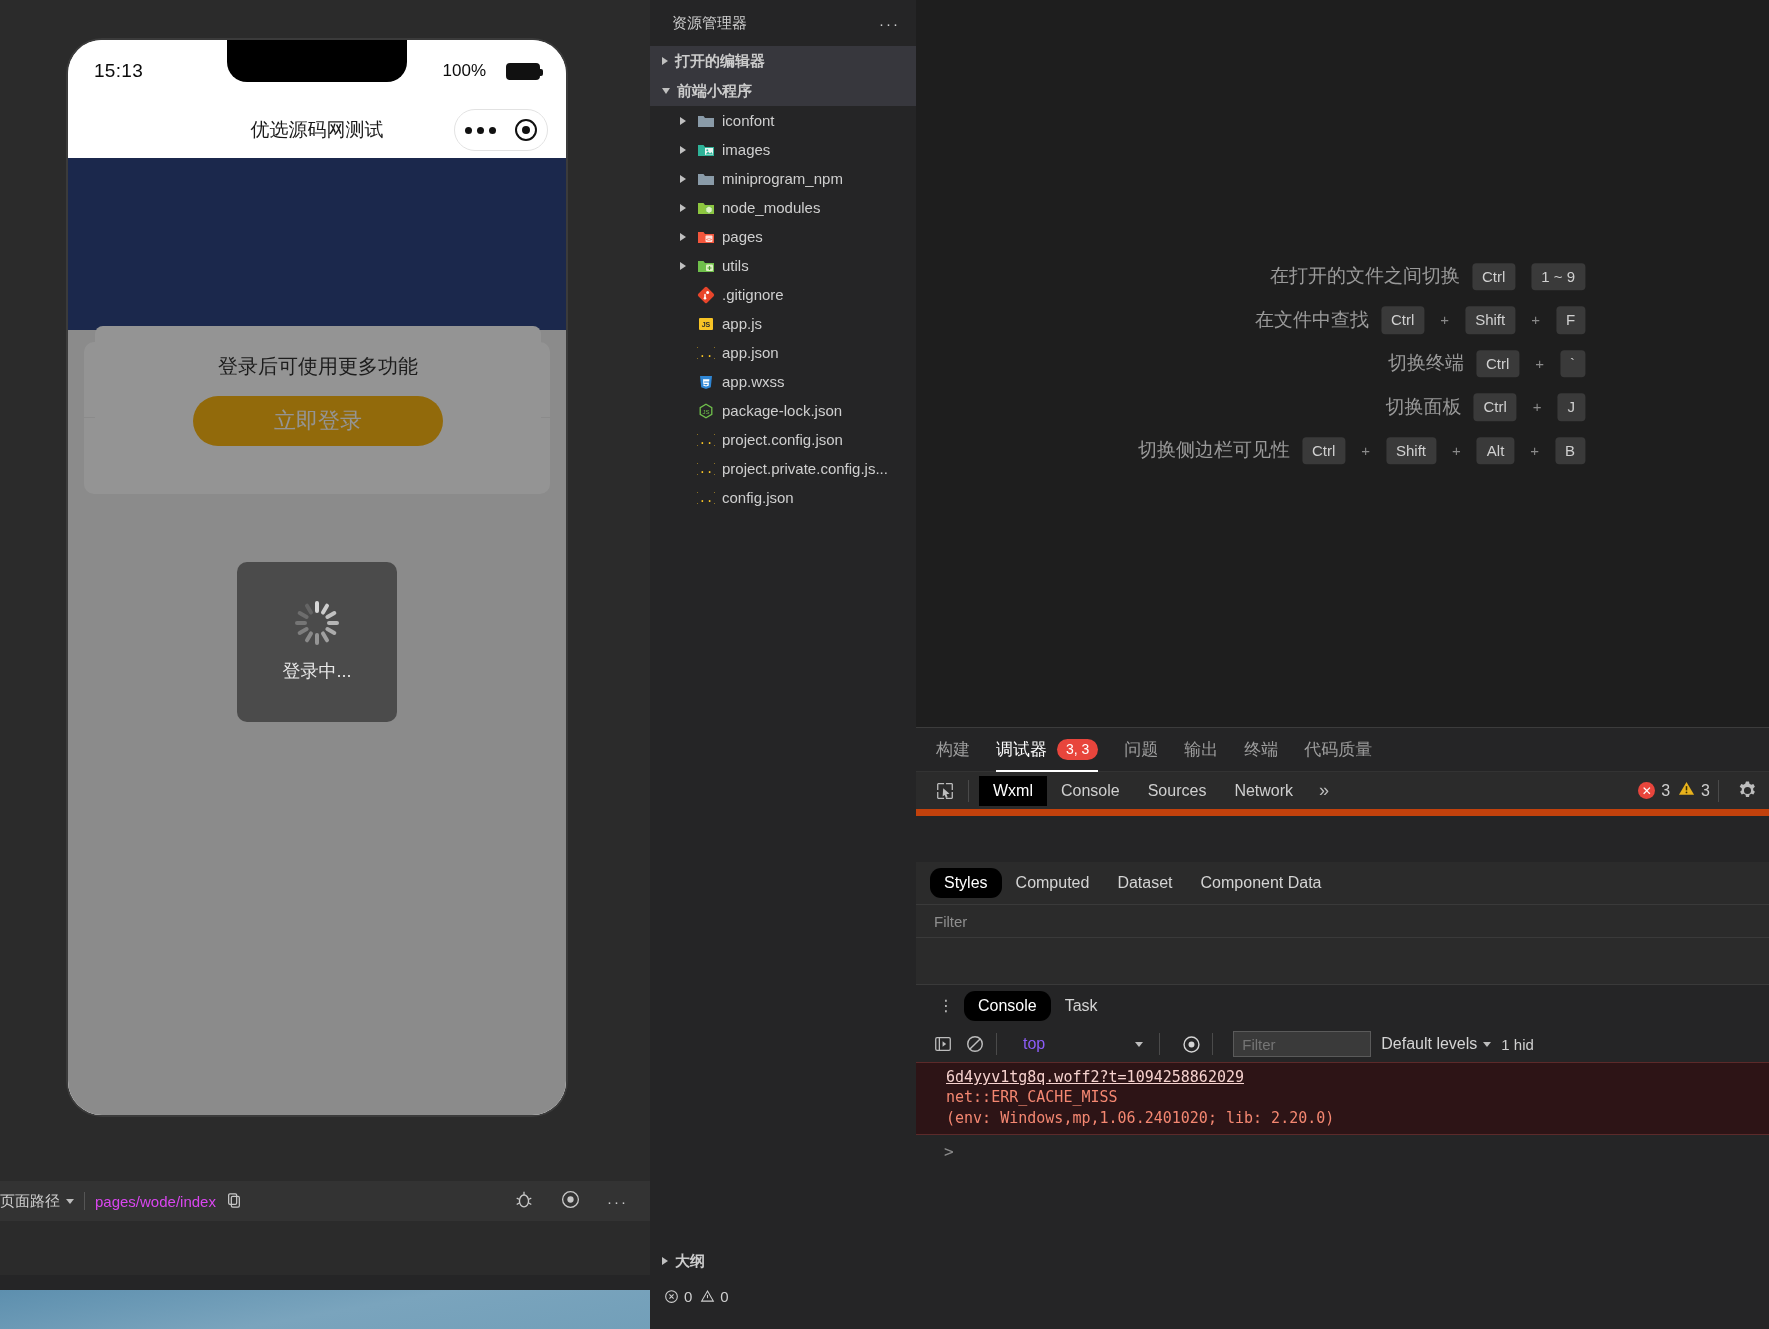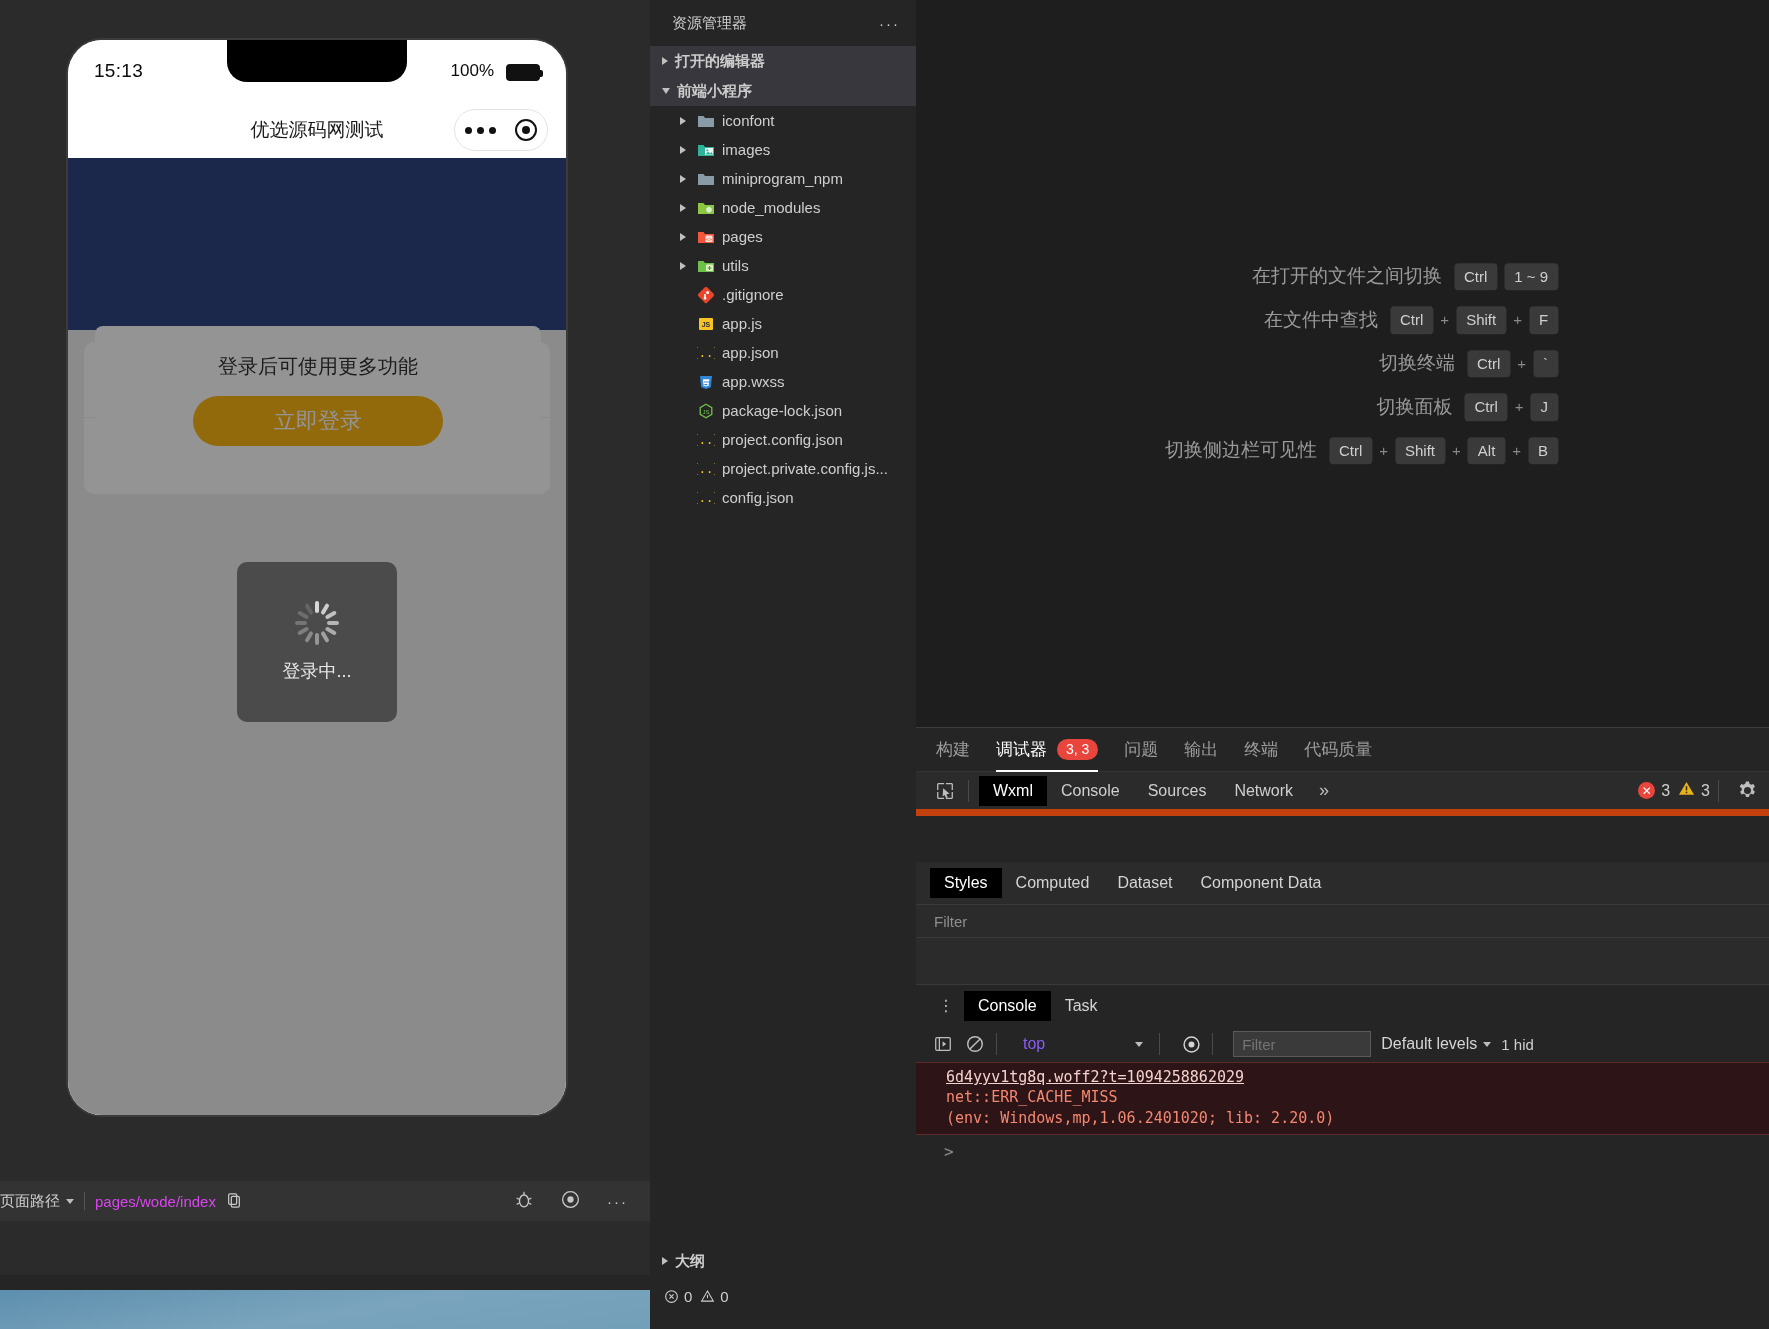--- a/index.html
+++ b/index.html
@@ -36,21 +36,21 @@
     box-shadow: 0 0 0 2px #3b3b3b;
   }
   .status-bar {
     position: relative;
     height: 62px; background: #ffffff;
     display: flex; align-items: center;
     justify-content: space-between;
     padding: 0 26px;
   }
   .status-time { font-size: 19px; color: #0b0b0b; letter-spacing: .3px; }
-  .status-right { display: flex; align-items: flex-end; gap: 12px; }
+  .status-right { display: flex; align-items: center; gap: 20px; }
   .status-pct { font-size: 17px; color: #0b0b0b; }
   .battery {
     width: 34px; height: 17px; border: 2px solid #111;
     border-radius: 4px; position: relative; background: #111;
   }
   .battery:after {
     content:""; position:absolute; right:-5px; top:4px;
     width:3px; height:7px; background:#111; border-radius:0 2px 2px 0;
   }
   .notch {
@@ -180,21 +180,21 @@
     position: absolute; left: 916px; top: 0; right: 0; height: 727px;
     background: #1e1e1e;
   }
   .shortcuts {
     position: absolute; left: 50%; top: 50%;
     transform: translate(-50%,-50%);
     display: flex; flex-direction: column; gap: 16px;
   }
   .sc-row { display:flex; align-items:center; gap: 12px; justify-content: flex-end; }
   .sc-label { color:#9a9a9a; font-size: 19px; text-align:right; min-width: 190px; }
-  .keys { display:flex; align-items:center; gap: 7px; }
+  .keys { display:flex; align-items:center; gap: 16px; }
   .key {
     background: #3a3a3a; color:#d0d0d0; font-size: 15px;
     padding: 4px 10px; border-radius: 4px; line-height: 1.3;
   }
   .plus { color:#8a8a8a; font-size: 15px; }
 
   
   .debugger {
     position: absolute; left: 916px; top: 727px; right: 0; bottom: 0;
     background: #252526; border-top: 1px solid #3c3c3c;
@@ -233,21 +233,21 @@
   .cnt { display:flex; align-items:center; gap: 6px; color:#cfcfcf; font-size: 16px; }
   .err-dot { width:17px;height:17px;background:#e8453c;border-radius:50%;
              color:#fff;font-size:12px;display:flex;align-items:center;justify-content:center;}
   .gear { width:22px;height:22px; cursor:pointer; }
 
   .styles-strip { height: 46px; background:#252526; }
   .sub-tabs {
     height: 42px; display:flex; align-items:center; padding-left: 14px;
     background:#2b2b2b;
   }
-  .stab { font-size: 16px; color:#d4d4d4; padding: 6px 14px; cursor:pointer; }
+  .stab { font-size: 16px; color:#d4d4d4; padding: 6px 14px; cursor:pointer;border-radius:11px; }
   .stab.active { background:#000; color:#fff; }
   .filter-bar {
     height: 34px; background:#2b2b2b; display:flex; align-items:center;
     padding-left: 18px; border-top:1px solid #3a3a3a; border-bottom:1px solid #3a3a3a;
   }
   .filter-txt { color:#8e8e8e; font-size: 15px; }
   .styles-empty { height: 46px; background:#2b2b2b; }
 
   .console-head {
     height: 42px; display:flex; align-items:center; background:#252526;

